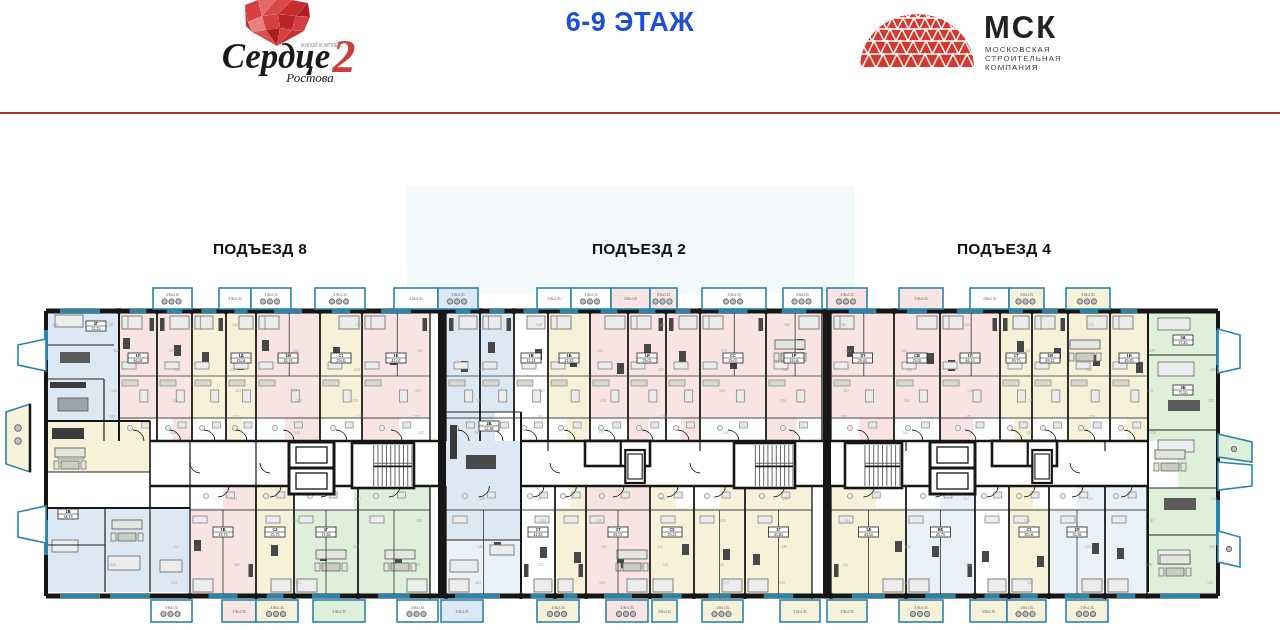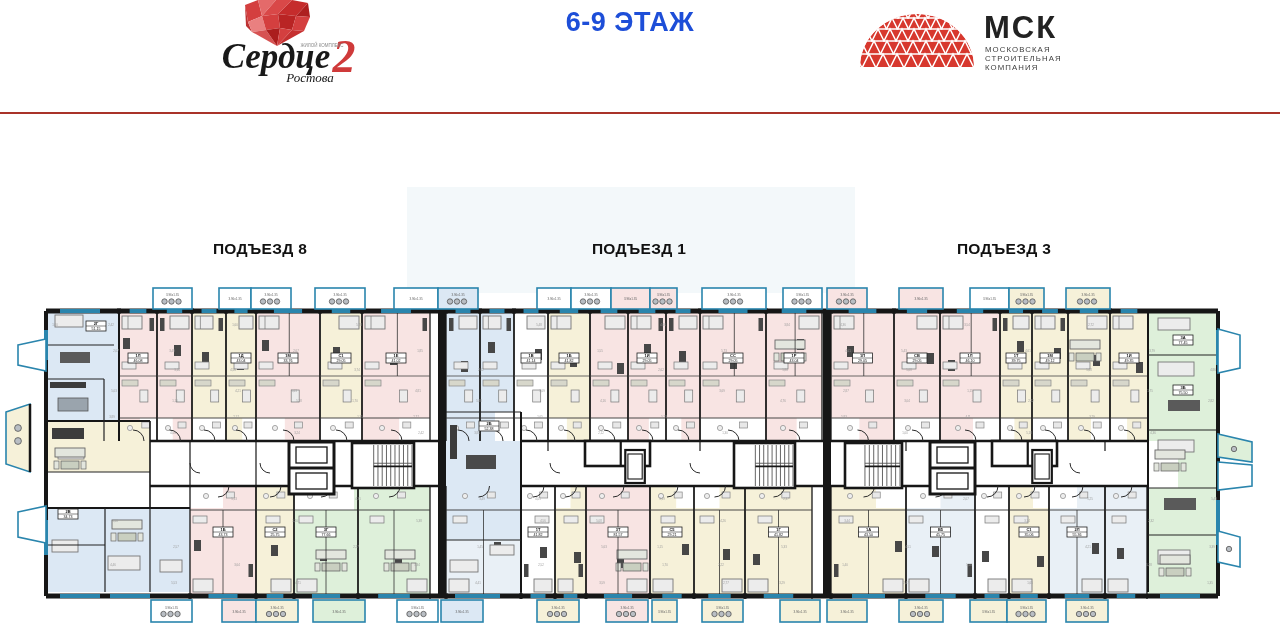--- a/index.html
+++ b/index.html
@@ -109,22 +109,22 @@
 <text x="985" y="52" font-size="7.8" fill="#3d3d3d" letter-spacing="1.1" font-family="Liberation Sans, sans-serif">МОСКОВСКАЯ</text>
 <text x="985" y="61" font-size="7.8" fill="#3d3d3d" letter-spacing="1.1" font-family="Liberation Sans, sans-serif">СТРОИТЕЛЬНАЯ</text>
 <text x="985" y="70" font-size="7.8" fill="#3d3d3d" letter-spacing="1.1" font-family="Liberation Sans, sans-serif">КОМПАНИЯ</text>
 </svg>
 
 <div class="abs" style="left:0;top:112px;width:1280px;height:2px;background:#a93229;"></div>
 
 <div class="abs" style="left:407px;top:187px;width:448px;height:106px;background:#f3f8fa;"></div>
 
 <div class="abs" style="left:160px;top:240px;width:200px;text-align:center;font-size:15.5px;font-weight:bold;color:#111;letter-spacing:0.3px;">ПОДЪЕЗД 8</div>
-<div class="abs" style="left:539px;top:240px;width:200px;text-align:center;font-size:15.5px;font-weight:bold;color:#111;letter-spacing:0.3px;">ПОДЪЕЗД 1</div>
-<div class="abs" style="left:904px;top:240px;width:200px;text-align:center;font-size:15.5px;font-weight:bold;color:#111;letter-spacing:0.3px;">ПОДЪЕЗД 3</div>
+<div class="abs" style="left:539px;top:240px;width:200px;text-align:center;font-size:15.5px;font-weight:bold;color:#111;letter-spacing:0.3px;">ПОДЪЕЗД 2</div>
+<div class="abs" style="left:904px;top:240px;width:200px;text-align:center;font-size:15.5px;font-weight:bold;color:#111;letter-spacing:0.3px;">ПОДЪЕЗД 4</div>
 
 <svg class="abs" style="left:0;top:0;" width="1280" height="630" viewBox="0 0 1280 630">
 
 <rect x="44" y="307" width="1176" height="293" fill="#ffffff"></rect>
 
 <rect x="119" y="313" width="38" height="63" fill="#f8e4e3"></rect>
 
 <rect x="119" y="376" width="38" height="42" fill="#f8e4e3"></rect>
 
 <rect x="119" y="418" width="20.900000000000002" height="23" fill="#f8e4e3"></rect>

